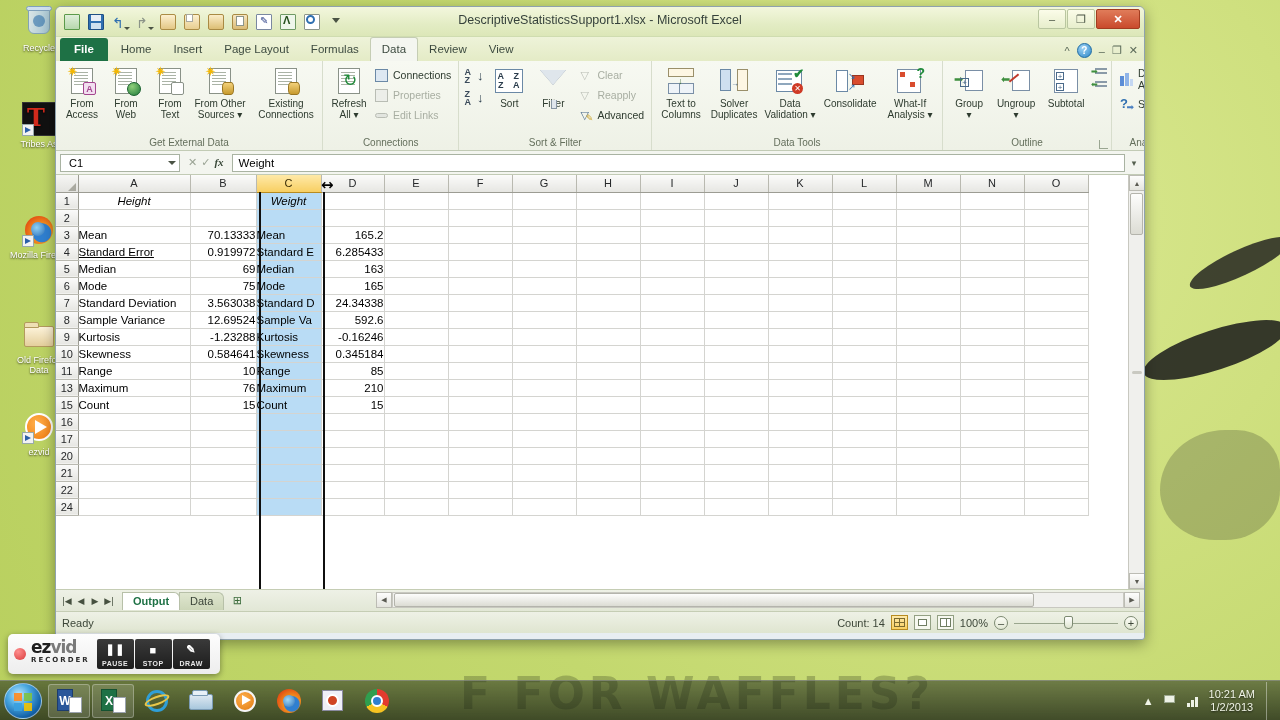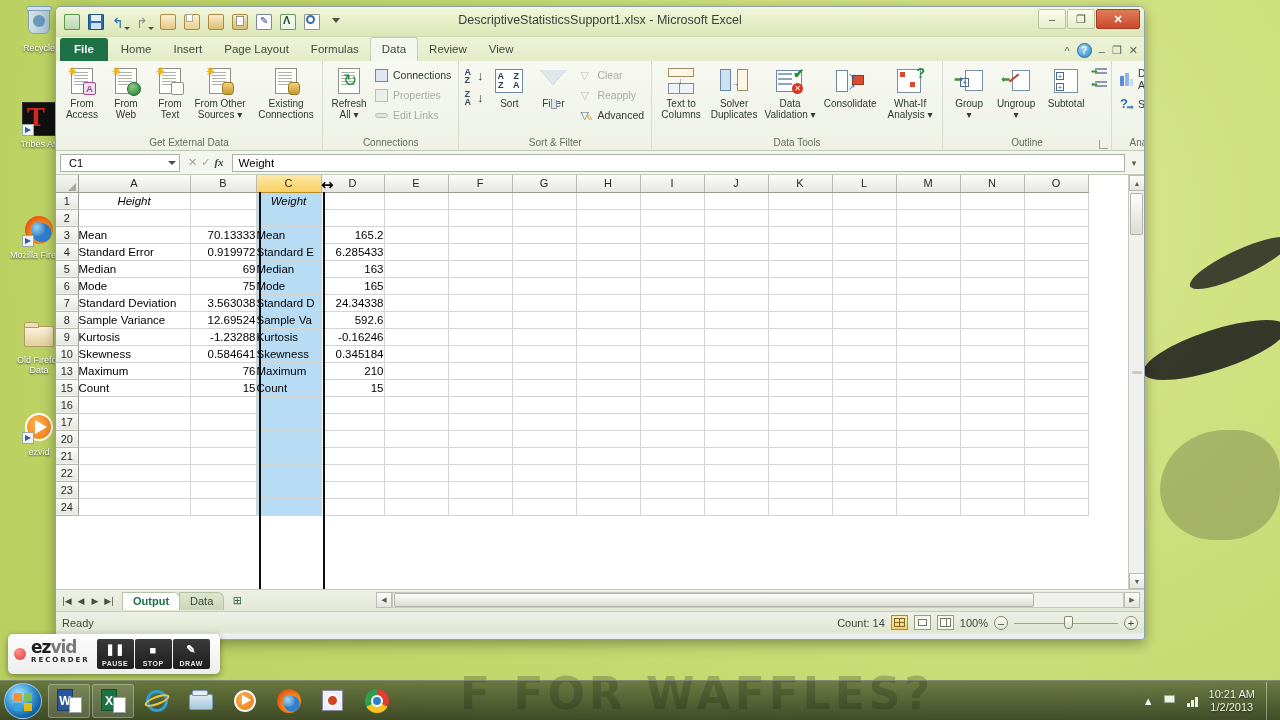--- a/index.html
+++ b/index.html
@@ -1026,21 +1026,21 @@
             <td class="cell" style="width: 64px;"></td>
             <td class="cell" style="width: 64px;"></td>
             <td class="cell" style="width: 64px;"></td>
             <td class="cell" style="width: 64px;"></td>
             <td class="cell" style="width: 64px;"></td>
             <td class="cell" style="width: 64px;"></td>
             <td class="cell" style="width: 64px;"></td>
           </tr>
           <tr>
             <td class="rowhead">4</td>
-            <td class="cell" style="width: 112px;">Standard Error</td>
+            <td class="cell" style="width: 112px; text-decoration: underline;">Standard Error</td>
             <td class="cell r" style="width: 66px;">0.919972</td>
             <td class="cell selcol" style="width: 65px;">Standard E</td>
             <td class="cell r" style="width: 63px;">6.285433</td>
             <td class="cell" style="width: 64px;"></td>
             <td class="cell" style="width: 64px;"></td>
             <td class="cell" style="width: 64px;"></td>
             <td class="cell" style="width: 64px;"></td>
             <td class="cell" style="width: 64px;"></td>
             <td class="cell" style="width: 64px;"></td>
             <td class="cell" style="width: 64px;"></td>
@@ -1151,20 +1151,38 @@
             <td class="cell" style="width: 64px;"></td>
             <td class="cell" style="width: 64px;"></td>
             <td class="cell" style="width: 64px;"></td>
             <td class="cell" style="width: 64px;"></td>
             <td class="cell" style="width: 64px;"></td>
             <td class="cell" style="width: 64px;"></td>
             <td class="cell" style="width: 64px;"></td>
             <td class="cell" style="width: 64px;"></td>
           </tr>
           <tr>
+            <td class="rowhead">11</td>
+            <td class="cell" style="width: 112px;">Range</td>
+            <td class="cell r" style="width: 66px;">10</td>
+            <td class="cell selcol" style="width: 65px;">Range</td>
+            <td class="cell r" style="width: 63px;">85</td>
+            <td class="cell" style="width: 64px;"></td>
+            <td class="cell" style="width: 64px;"></td>
+            <td class="cell" style="width: 64px;"></td>
+            <td class="cell" style="width: 64px;"></td>
+            <td class="cell" style="width: 64px;"></td>
+            <td class="cell" style="width: 64px;"></td>
+            <td class="cell" style="width: 64px;"></td>
+            <td class="cell" style="width: 64px;"></td>
+            <td class="cell" style="width: 64px;"></td>
+            <td class="cell" style="width: 64px;"></td>
+            <td class="cell" style="width: 64px;"></td>
+          </tr>
+          <tr>
             <td class="rowhead">13</td>
             <td class="cell" style="width: 112px;">Maximum</td>
             <td class="cell r" style="width: 66px;">76</td>
             <td class="cell selcol" style="width: 65px;">Maximum</td>
             <td class="cell r" style="width: 63px;">210</td>
             <td class="cell" style="width: 64px;"></td>
             <td class="cell" style="width: 64px;"></td>
             <td class="cell" style="width: 64px;"></td>
             <td class="cell" style="width: 64px;"></td>
             <td class="cell" style="width: 64px;"></td>
@@ -1260,38 +1278,20 @@
             <td class="cell" style="width: 64px;"></td>
             <td class="cell" style="width: 64px;"></td>
             <td class="cell" style="width: 64px;"></td>
             <td class="cell" style="width: 64px;"></td>
             <td class="cell" style="width: 64px;"></td>
             <td class="cell" style="width: 64px;"></td>
             <td class="cell" style="width: 64px;"></td>
           </tr>
           <tr>
             <td class="rowhead">22</td>
-            <td class="cell" style="width: 112px;"></td>
-            <td class="cell r" style="width: 66px;"></td>
-            <td class="cell selcol" style="width: 65px;"></td>
-            <td class="cell r" style="width: 63px;"></td>
-            <td class="cell" style="width: 64px;"></td>
-            <td class="cell" style="width: 64px;"></td>
-            <td class="cell" style="width: 64px;"></td>
-            <td class="cell" style="width: 64px;"></td>
-            <td class="cell" style="width: 64px;"></td>
-            <td class="cell" style="width: 64px;"></td>
-            <td class="cell" style="width: 64px;"></td>
-            <td class="cell" style="width: 64px;"></td>
-            <td class="cell" style="width: 64px;"></td>
-            <td class="cell" style="width: 64px;"></td>
-            <td class="cell" style="width: 64px;"></td>
-          </tr>
-          <tr>
-            <td class="rowhead">23</td>
             <td class="cell" style="width: 112px;"></td>
             <td class="cell r" style="width: 66px;"></td>
             <td class="cell selcol" style="width: 65px;"></td>
             <td class="cell r" style="width: 63px;"></td>
             <td class="cell" style="width: 64px;"></td>
             <td class="cell" style="width: 64px;"></td>
             <td class="cell" style="width: 64px;"></td>
             <td class="cell" style="width: 64px;"></td>
             <td class="cell" style="width: 64px;"></td>
             <td class="cell" style="width: 64px;"></td>

